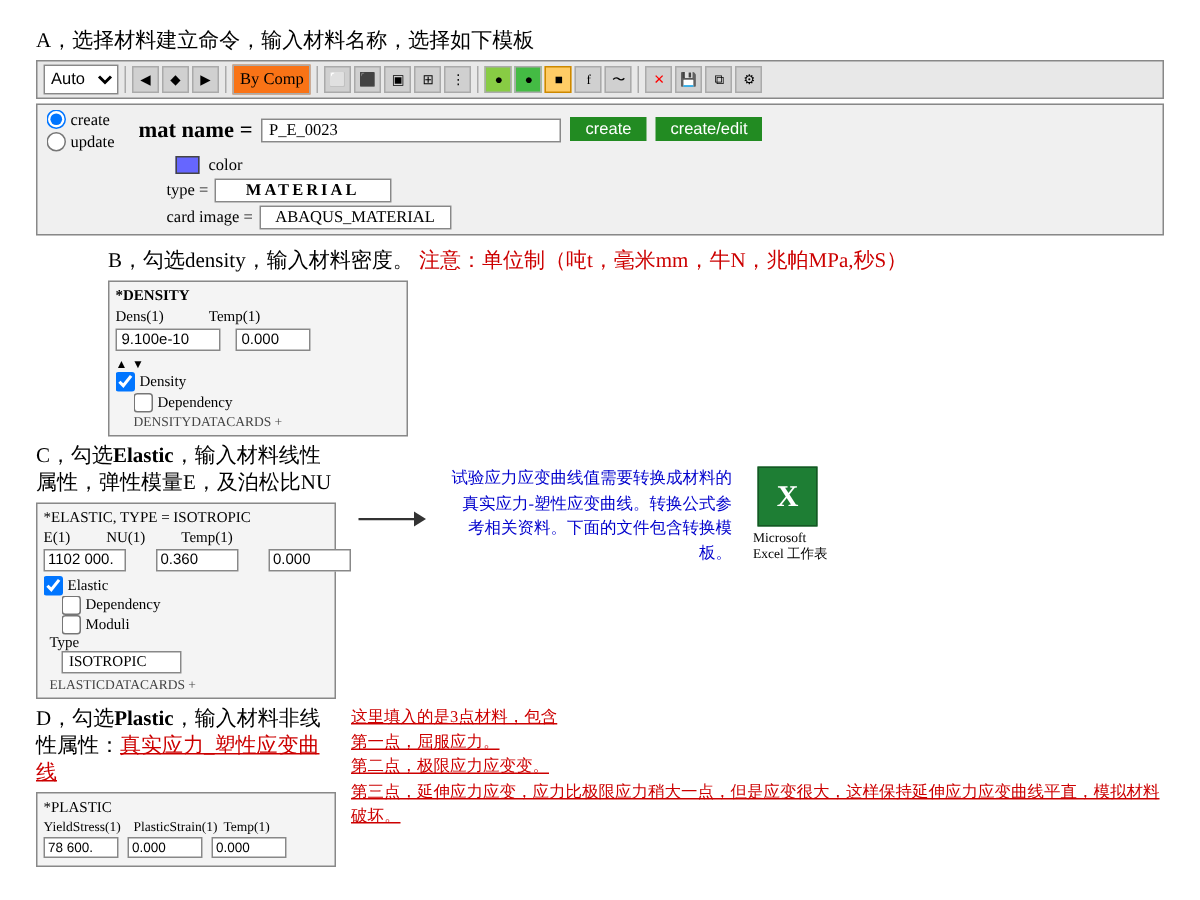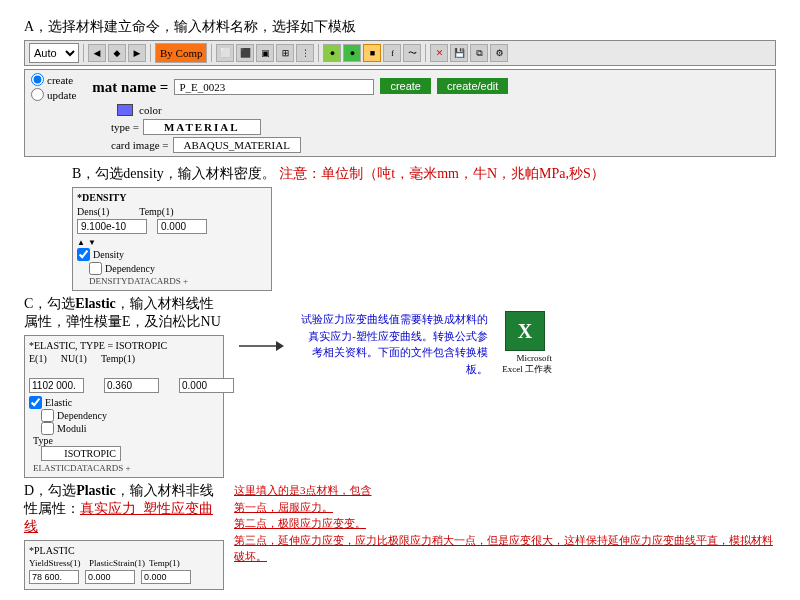--- a/index.html
+++ b/index.html
@@ -256,23 +256,23 @@
       width: 200px;
     }
 
     .elastic-title {
       font-size: 10px;
       margin-bottom: 2px;
     }
 
     .elastic-header {
       display: flex;
-      gap: 14px;
-      font-size: 10px;
-      margin-bottom: 14px;
+      gap: 24px;
+      font-size: 10px;
+      margin-bottom: 2px;
     }
 
     .elastic-row {
       display: flex;
       gap: 20px;
       margin-bottom: 0;
     }
 
     .elastic-cell {
       width: 55px;
@@ -502,21 +502,21 @@
             <input type="checkbox" style="">
             <span>Dependency</span>
           </div>
           <div class="check-item" style="margin-left:12px;">
             <input type="checkbox" style="">
             <span>Moduli</span>
           </div>
           <div style="font-size:10px; margin-left:4px;">
             <span>Type</span>
           </div>
-          <div style="font-size:10px; margin-left:12px; background:white; border:1px solid #888; padding:1px 4px; width:80px; text-align:right;">
+          <div style="font-size:10px; margin-left:12px; background:white; border:1px solid #888; padding:1px 4px; width:80px; text-align:left;">
             <span>ISOTROPIC</span>
           </div>
           <div style="font-size:9px; color:#444; margin-left:4px; margin-top:2px; cursor:pointer;">ELASTICDATACARDS +</div>
         </div>
       </div>
     </div>
 
     <div class="section-c-right" style="display:flex; align-items:flex-start; margin-top:16px;">
 
       <div style="display:flex; align-items:center; margin-top:20px; margin-right:6px;">
@@ -525,21 +525,21 @@
           <polygon points="42,10 50,15 42,20" fill="#333"></polygon>
         </svg>
       </div>
       <div style="max-width:190px;">
         <div class="note-blue" style="font-size:11px; line-height:1.5; margin-bottom:4px;">试验应力应变曲线值需要转换成材料的真实应力-塑性应变曲线。转换公式参考相关资料。下面的文件包含转换模板。</div>
       </div>
       <div style="display:flex; flex-direction:column; align-items:center; margin-left:6px;">
         <div class="excel-icon">
           <span style="color:white; font-size:20px; font-weight:bold;">X</span>
         </div>
-        <div class="excel-label" style="font-size:9px; text-align:right; max-width:50px; margin-top:2px;">Microsoft Excel 工作表</div>
+        <div class="excel-label" style="font-size:9px; text-align:left; max-width:50px; margin-top:2px;">Microsoft Excel 工作表</div>
       </div>
     </div>
   </div>
 
   <div class="section-row">
     <div class="section-d-left">
       <div class="section-label">
         <span>D，勾选</span><strong>Plastic</strong><span>，输入材料非线性属性：</span><span class="note-red" style="text-decoration:underline;">真实应力_塑性应变曲线</span>
       </div>
       <div class="plastic-box">

